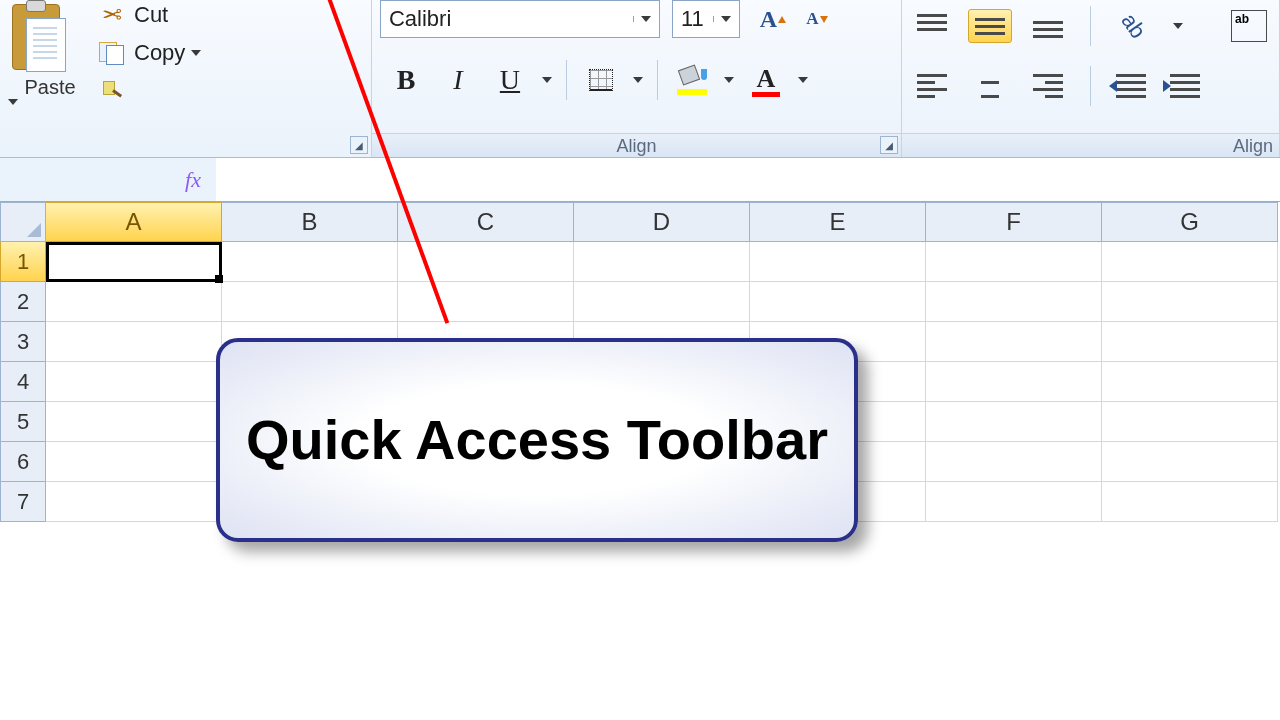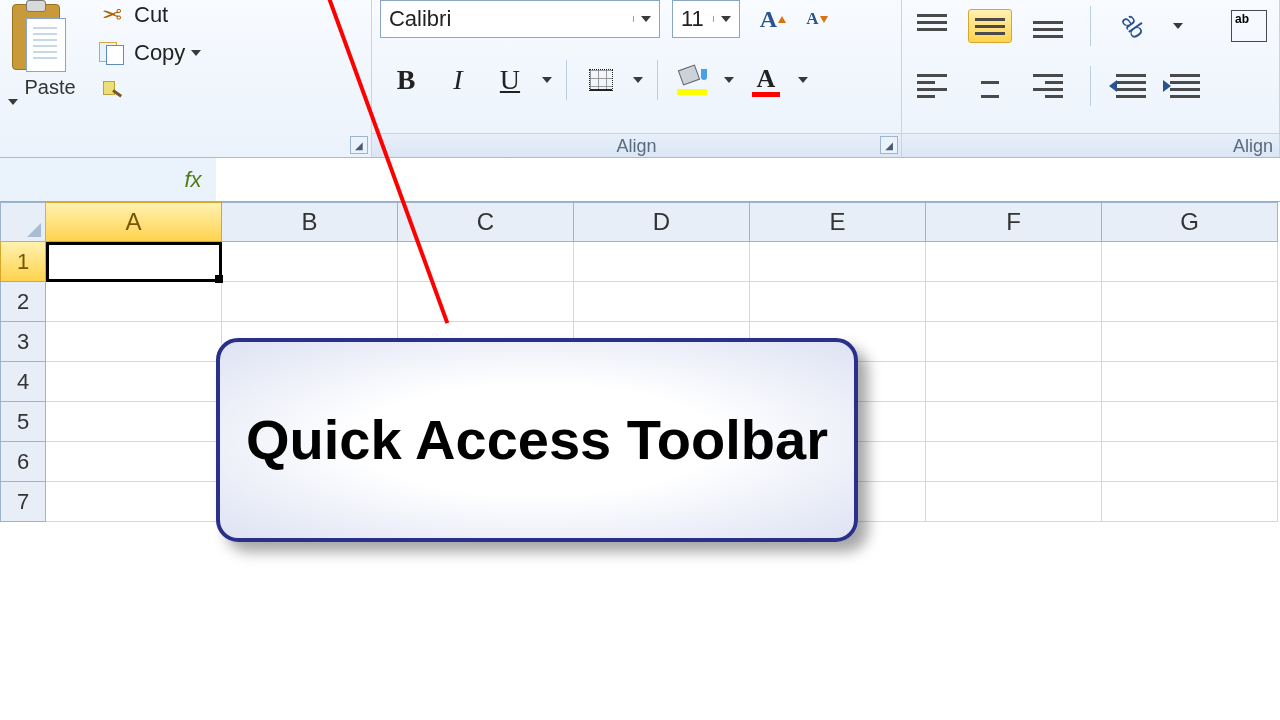--- a/index.html
+++ b/index.html
@@ -80,21 +80,21 @@
 .indent-ic{width:30px;height:24px;display:flex;flex-direction:column;justify-content:space-between}
 .indent-ic span{height:3px;background:#4a4a4a}
 .indent-wrap{position:relative;width:40px;height:28px;display:flex;align-items:center}
 .indent-wrap.dec::before{content:"";position:absolute;left:-2px;top:8px;width:0;height:0;border-top:6px solid transparent;border-bottom:6px solid transparent;border-right:8px solid #2a5290}
 .indent-wrap.inc::before{content:"";position:absolute;left:-2px;top:8px;width:0;height:0;border-top:6px solid transparent;border-bottom:6px solid transparent;border-left:8px solid #2a5290}
 
 .formula-bar{height:44px;border-bottom:1px solid #97adc9;display:flex;align-items:stretch;background:#eaf2fb}
 .name-box{width:260px;border-right:1px solid #97adc9;display:flex;align-items:center;justify-content:center;font-size:26px;font-family:Calibri,sans-serif;position:relative;background:#fefefe}
 .name-box .dd{position:absolute;right:6px}
 .fx-area{display:flex;align-items:center}
-.fx-lbl{width:46px;text-align:center;font-style:italic;font-size:22px;font-family:Liberation Sans, sans-serif;color:#4d7c0f;margin-left:170px}
+.fx-lbl{width:46px;text-align:center;font-style:italic;font-size:22px;font-family:Liberation Serif, serif;color:#8b5cf6;margin-left:170px}
 .fx-input{flex:1;background:#fff;height:100%}
 
 .sheet{position:relative}
 .col-headers{display:flex;height:40px}
 .corner{width:46px;background:#e7eef7;border:1px solid #9db4cf;position:relative}
 .corner::after{content:"";position:absolute;right:4px;bottom:4px;width:0;height:0;border-left:14px solid transparent;border-bottom:14px solid #a9bcd6}
 .col-h{width:176px;background:#e7eef7;border:1px solid #9db4cf;border-left:none;display:flex;align-items:center;justify-content:center;font-size:24px;color:#333}
 .col-h.active{background:linear-gradient(#fff1b0,#ffd34e);color:#7a5500;border-color:#d5a72b}
 .rows{}
 .row-line{display:flex;height:40px}

